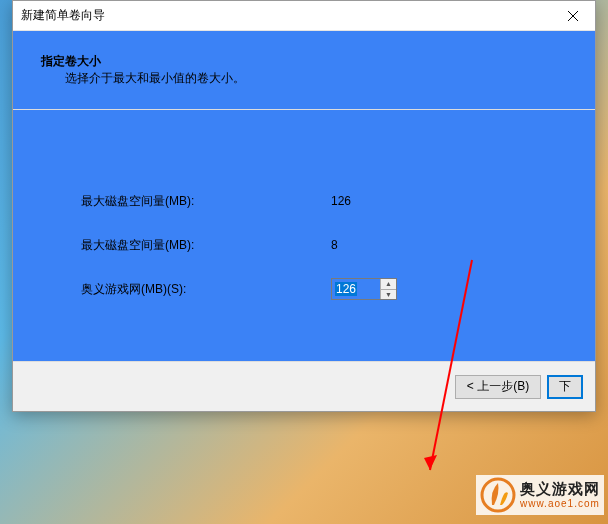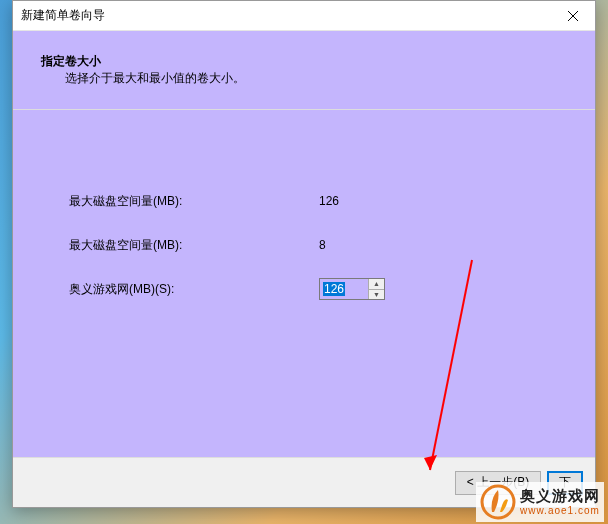--- a/index.html
+++ b/index.html
@@ -10,22 +10,22 @@
     height: 524px;
     position: relative;
     overflow: hidden;
     background: linear-gradient(135deg, #4a9ed8 0%, #5dbae8 30%, #eab56a 70%, #d89440 100%);
   }
   .dialog {
     position: absolute;
     left: 12px;
     top: 0;
     width: 584px;
-    height: 508px;
-    background: #c4b5fd;
+    height: 412px;
+    background: #3b82f6;
     border: 1px solid #999;
     box-shadow: 0 4px 16px rgba(0,0,0,0.3);
   }
   .titlebar {
     height: 30px;
     display: flex;
     align-items: center;
     justify-content: space-between;
     padding: 0 0 0 8px;
     background: #fff;
@@ -68,20 +68,21 @@
   .row {
     display: flex;
     align-items: center;
     margin-bottom: 22px;
     height: 22px;
   }
   .row-label {
     width: 250px;
     font-size: 12px;
     color: #000;
+    margin-left: 12px;
   }
   .row-value {
     font-size: 12px;
     color: #000;
   }
   .spinner-wrap {
     display: inline-flex;
     border: 1px solid #7a7a7a;
     height: 22px;
   }
@@ -148,21 +149,21 @@
   }
   .arrow-annotation {
     position: absolute;
     left: 390px;
     top: 250px;
     pointer-events: none;
   }
   .watermark {
     position: absolute;
     right: 4px;
-    bottom: 2px;
+    bottom: 9px;
     display: flex;
     align-items: center;
     gap: 4px;
     background: rgba(255,255,255,0.85);
     padding: 2px 4px;
   }
   .wm-logo {
     width: 36px;
     height: 36px;
     position: relative;

